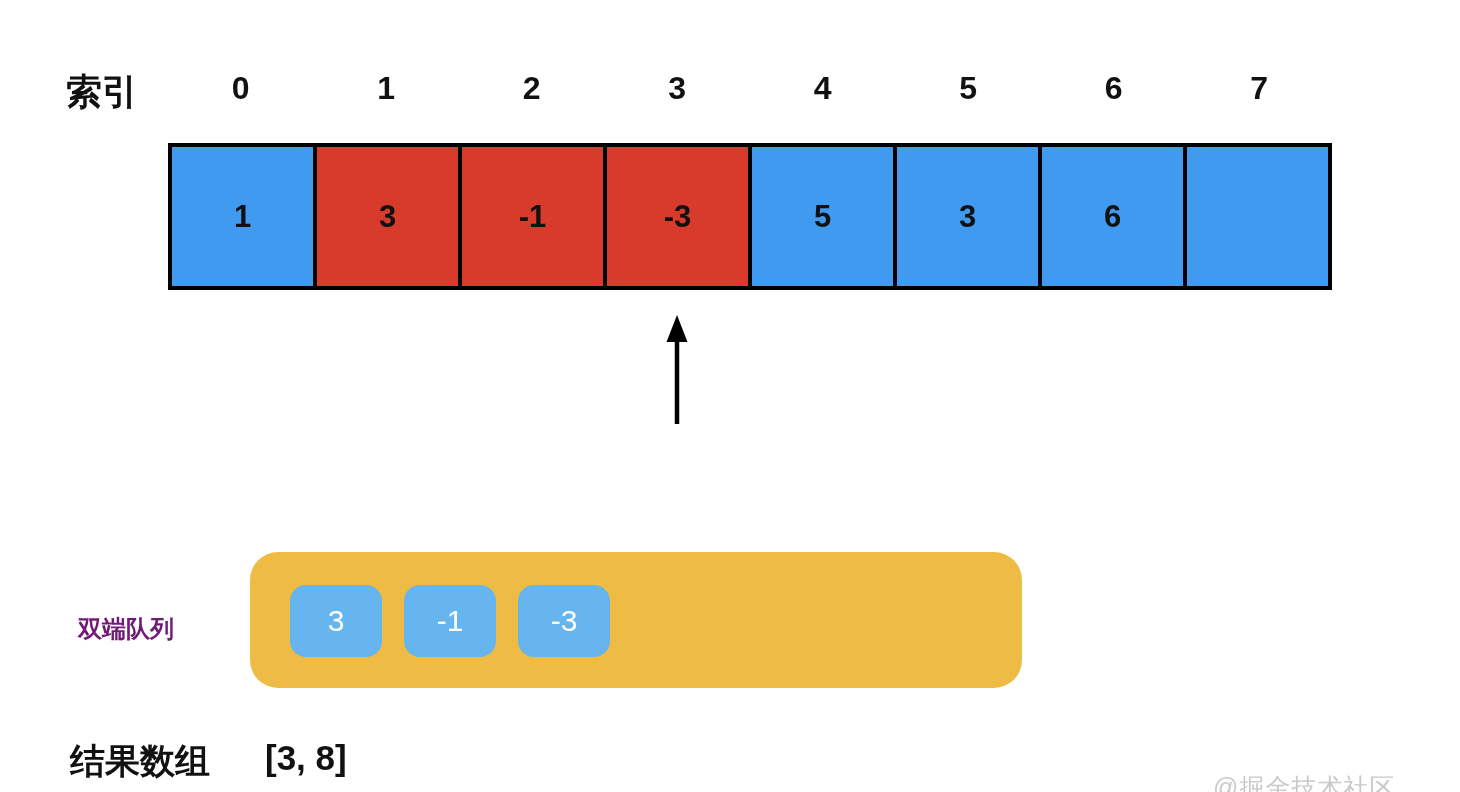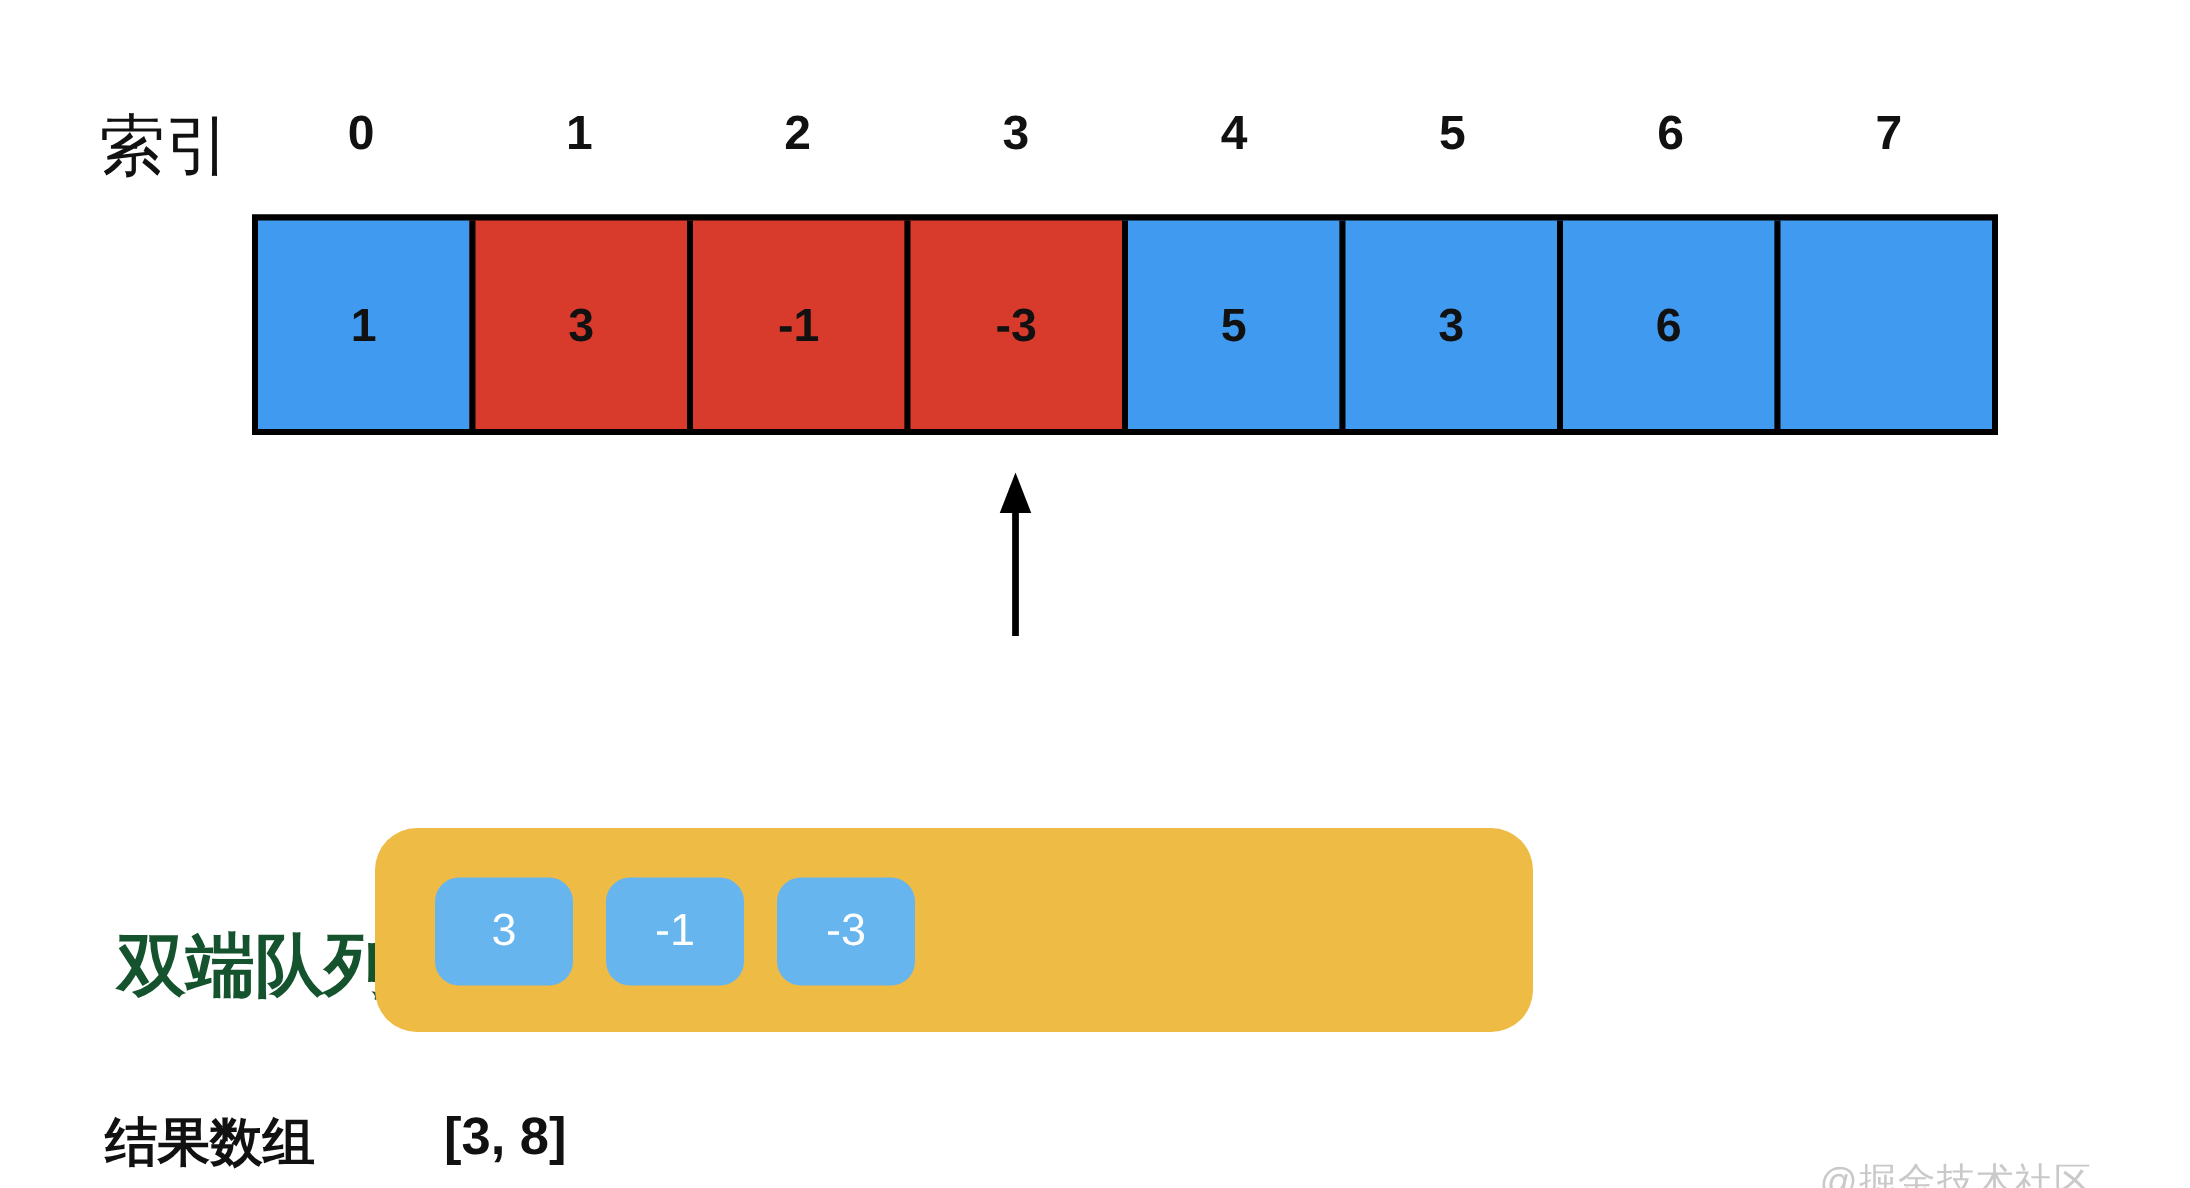--- a/index.html
+++ b/index.html
@@ -12,22 +12,22 @@
     font-family: "Liberation Sans", "DejaVu Sans", sans-serif;
     position: relative;
   }
   .stage { position: absolute; inset: 0; }
 
   
   .index-caption {
     position: absolute;
     left: 66px;
     top: 68px;
-    font-size: 44px;
-    font-weight: normal;
+    font-size: 36px;
+    font-weight: bold;
     color: #111;
   }
   .index-row {
     position: absolute;
     left: 168px;
     top: 70px;
     width: 1164px;
     display: flex;
   }
   .idx {
@@ -70,23 +70,23 @@
     left: 652px; 
     width: 50px;
     height: 115px;
   }
 
   
   .deque-label {
     position: absolute;
     left: 78px;
     top: 613px;
-    font-size: 46px;
+    font-size: 24px;
     font-weight: bold;
-    color: #14532d;
+    color: #701a75;
   }
   .deque-box {
     position: absolute;
     left: 250px;
     top: 552px;
     width: 772px;
     height: 136px;
     background: var(--deque-bg, #eebb45);
     border-radius: 28px;
   }
@@ -108,21 +108,21 @@
     color: #ffffff;
     font-size: 30px;
   }
 
   
   .result-row {
     position: absolute;
     left: 70px;
     top: 738px;
     display: flex;
-    gap: 86px;
+    gap: 55px;
     font-size: 35px;
     font-weight: bold;
     color: #111;
   }
 
   
   .watermark {
     position: absolute;
     left: 1213px;
     top: 771px;

